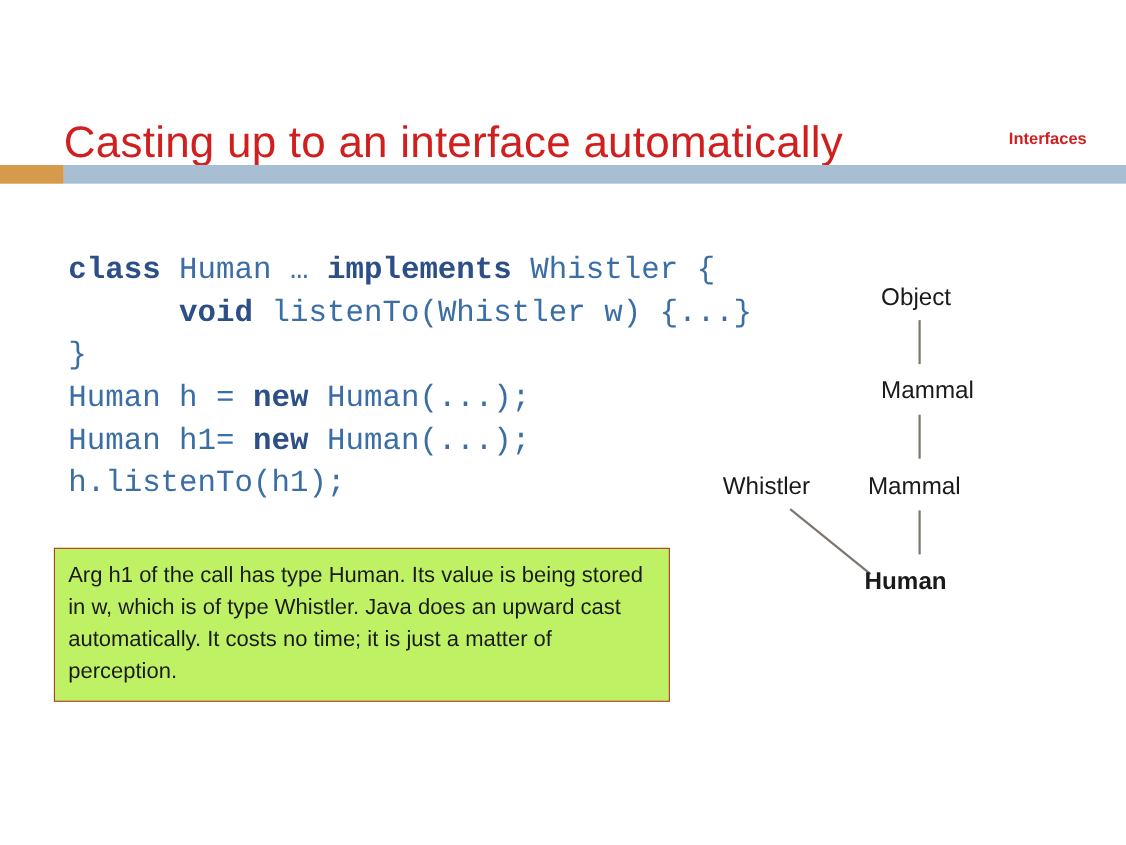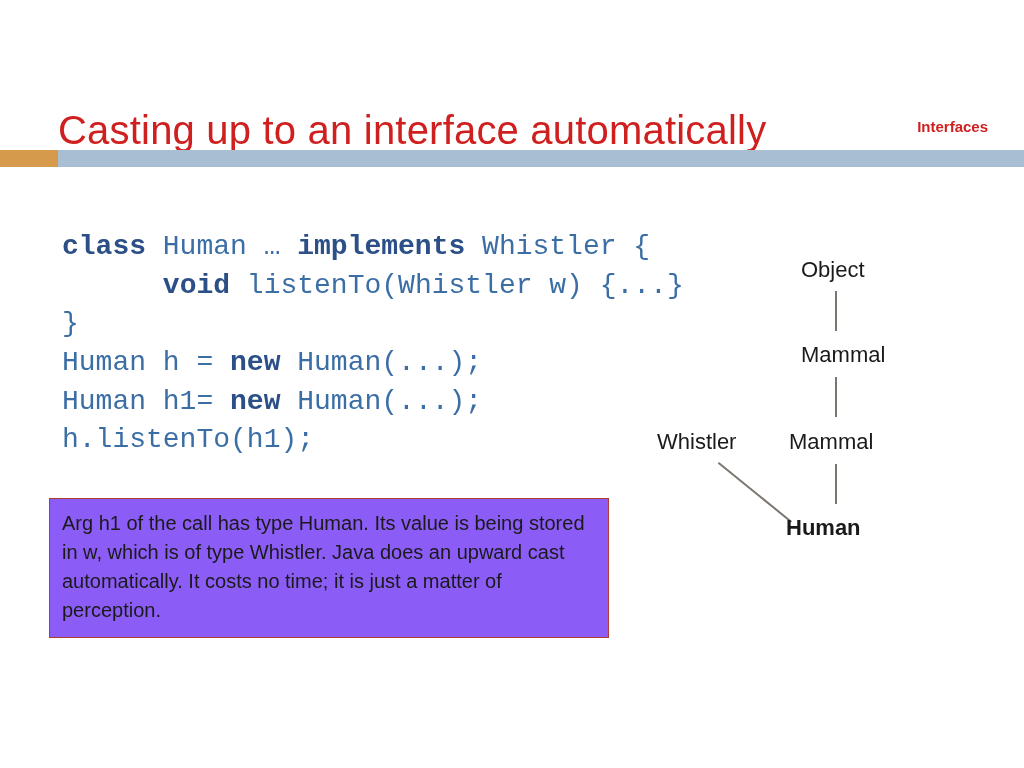--- a/index.html
+++ b/index.html
@@ -65,21 +65,21 @@
   .note-box {
     position: absolute;
     top: 498px;
     left: 49px;
     width: 560px;
     border: 1px solid #b33a2d;
     padding: 10px 12px 12px 12px;
     font-size: 20px;
     line-height: 1.45;
     color: #1a1a1a;
-    background: #8b5cf6;
+    background: #bef264;
   }
 
   .diagram {
     position: absolute;
     top: 257px;
     left: 623px;
     width: 370px;
     height: 360px;
   }
   .dlabel {

